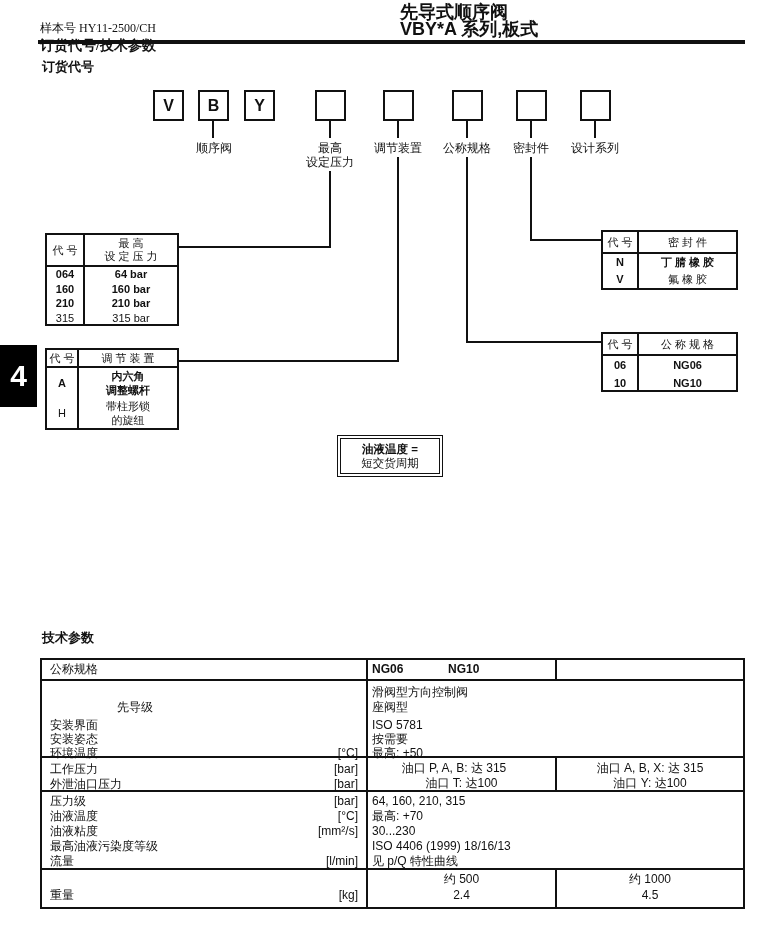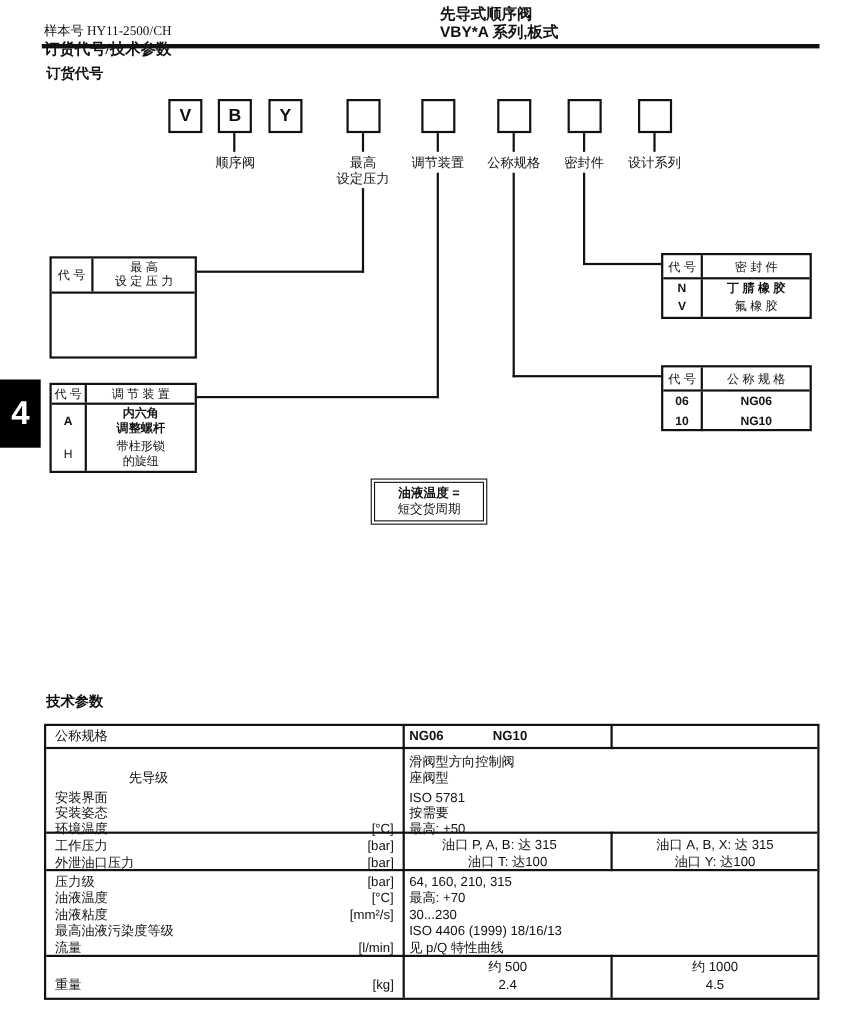--- a/index.html
+++ b/index.html
@@ -10,21 +10,21 @@
     overflow:hidden;
   }
   .abs { position:absolute; }
   .b { font-weight:bold; }
   .line { position:absolute; background:#111; }
   .ls { letter-spacing:3px; margin-right:-3px; }
 
   
   .hdr-left { left:40px; top:20px; font-size:12px; line-height:16px;font-family:Liberation Serif, serif; }
   .hdr-left .t2 { font-size:14px; font-weight:bold; margin-top:2px; }
-  .hdr-right { left:400px; top:4px; font-size:14px; font-weight:bold; line-height:17px; }
+  .hdr-right { left:400px; top:4px; font-size:18px; font-weight:bold; line-height:17px; }
   .hdr-rule { left:38px; top:40px; width:707px; height:4px; background:#111; }
 
   .sec-title { font-size:13px; font-weight:bold; }
 
   
   .cbox {
     position:absolute; top:90px; width:31px; height:31px;
     border:2px solid #111; box-sizing:border-box;
     display:flex; align-items:center; justify-content:center;
     font-size:16px; font-weight:bold; background:#fff;
@@ -141,20 +141,34 @@
   <div class="stable" style="left:45px;top:233px;width:134px;height:93px">
     <div class="st-header" style="height:30px">
       <div class="st-c1" style="width:38px">
           <span class="ls">代号</span>
         </div>
       <div class="st-c2" style="line-height:13px">
         <div class="ls">最高</div>
         <div class="ls">设定压力</div>
       </div>
     </div>
+    <div class="st-body">
+      <div class="st-c1" style="width:38px">
+        <div class="lh14 b">064</div>
+        <div class="lh14 b">160</div>
+        <div class="lh14 b">210</div>
+        <div class="lh14">315</div>
+      </div>
+      <div class="st-c2">
+        <div class="lh14 b">64 bar</div>
+        <div class="lh14 b">160 bar</div>
+        <div class="lh14 b">210 bar</div>
+        <div class="lh14">315 bar</div>
+      </div>
+    </div>
   </div>
 
   <div class="stable" style="left:45px;top:348px;width:134px;height:82px">
     <div class="st-header" style="height:16px">
       <div class="st-c1" style="width:32px">
           <span class="ls">代号</span>
         </div>
       <div class="st-c2">
           <span class="ls">调节装置</span>
         </div>

